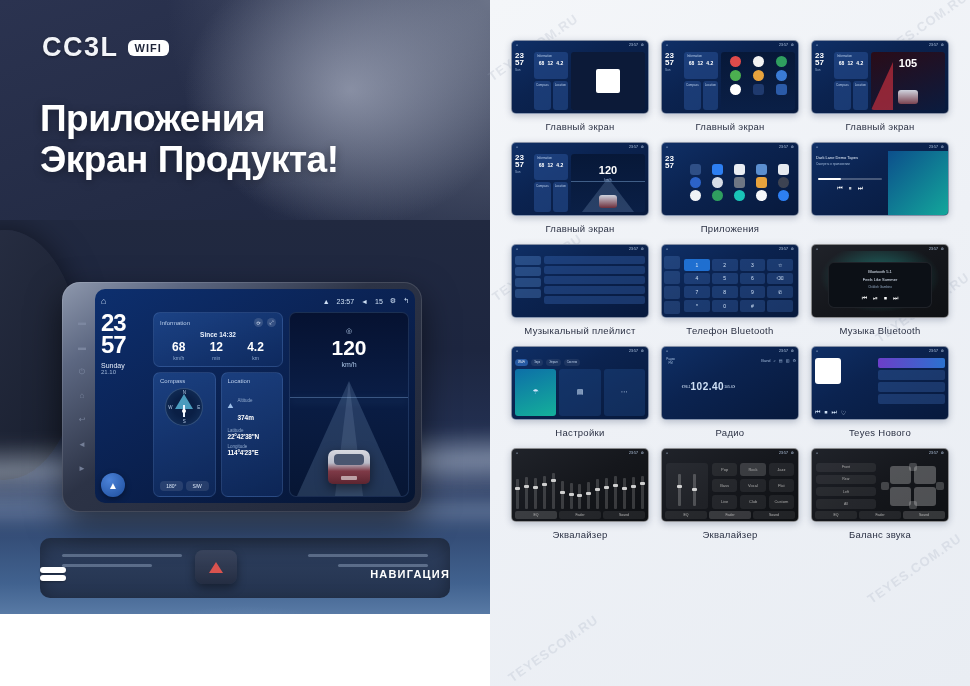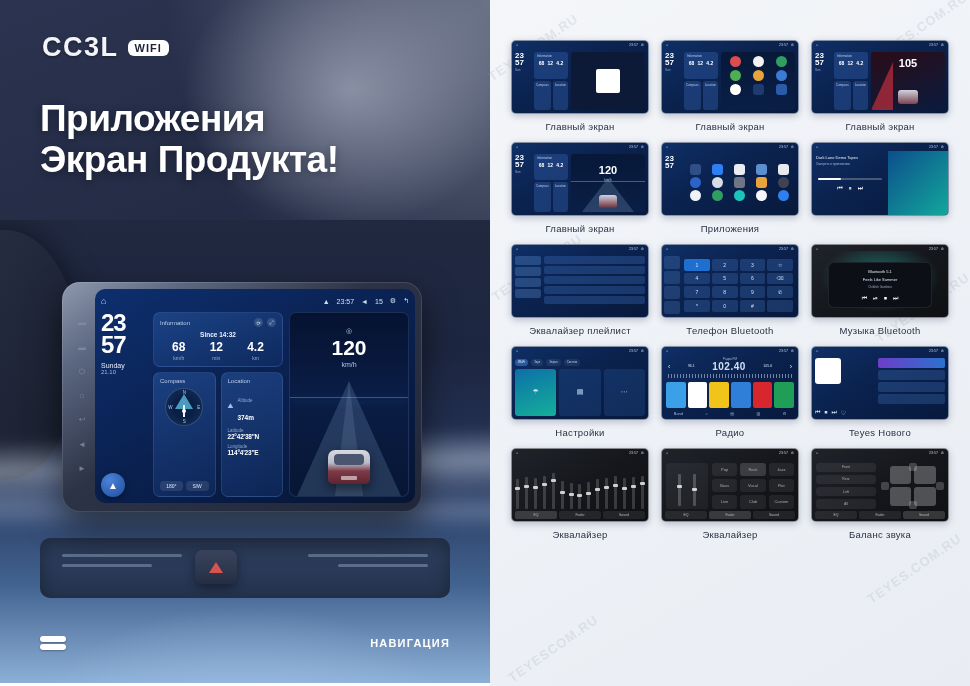--- a/index.html
+++ b/index.html
@@ -5,21 +5,21 @@
   html,body{margin:0;padding:0;}
   body{
     width:970px;height:686px;overflow:hidden;
     font-family:"Liberation Sans",sans-serif;
     background:#fff;
   }
   .page{position:relative;width:970px;height:686px;display:flex;}
 
   
   .hero{
-    position:relative;width:490px;height:683px;overflow:hidden;
+    position:relative;width:490px;height:614px;overflow:hidden;
     background:
       radial-gradient(120% 90% at 100% 0%, #6b7388 0%, rgba(107,115,136,0) 55%),
       linear-gradient(160deg,#2b3350 0%,#242c46 30%,#1d2640 55%,#1b2950 75%,#20376b 100%);
   }
   .hero-glow{
     position:absolute;right:-40px;top:-60px;width:360px;height:300px;
     background:radial-gradient(ellipse at center,rgba(190,196,214,.55),rgba(190,196,214,0) 65%);
     pointer-events:none;
   }
   .logo{
@@ -287,21 +287,21 @@
   .m-settings{position:absolute;left:3px;top:12px;right:3px;bottom:3px;display:flex;flex-direction:column;gap:3px;}
   .set-tabs{display:flex;gap:3px;}
   .set-tabs span{font-size:3px;color:#b9cde8;background:rgba(255,255,255,.07);
     border-radius:6px;padding:1.5px 3px;}
   .set-tabs span.on{background:rgba(60,130,220,.55);color:#fff;}
   .set-tiles{flex:1;display:flex;gap:3px;}
   .set-tiles div{flex:1;border-radius:3px;background:rgba(40,90,160,.30);
     display:flex;align-items:center;justify-content:center;color:#cfe3fa;font-size:7px;}
   .set-tiles div:first-child{background:linear-gradient(160deg,#0d6fa8,#14b09a);}
 
-  .m-radio{position:absolute;left:0;top:8px;right:0;bottom:0;display:flex;flex-direction:column;padding:2px;box-sizing:border-box;}
+  .m-radio{position:absolute;left:0;top:8px;right:0;bottom:0;display:flex;flex-direction:row;padding:2px;box-sizing:border-box;}
   .rad-band{font-size:3px;color:#9db6d8;}
   .rad-freq{font-size:10px;font-weight:bold;letter-spacing:.5px;}
   .rad-row{display:flex;align-items:center;justify-content:space-between;padding:0 4px;color:#cfe0f5;font-size:7px;}
   .rad-scale{height:4px;margin:2px 4px;
     background:repeating-linear-gradient(90deg,rgba(190,215,245,.55) 0 1px,transparent 1px 3px);}
   .rad-presets{display:flex;gap:2px;flex:1;padding:2px;}
   .rad-presets div{flex:1;border-radius:2px;}
   .rad-bottom{height:7px;display:flex;gap:3px;align-items:center;justify-content:space-around;
     color:#9db6d8;font-size:4px;}
 
@@ -747,21 +747,21 @@
               </div>
             <div class="list">
                 <div></div>
                 <div></div>
                 <div></div>
                 <div></div>
                 <div></div>
               </div>
           </div>
         </div>
-        <div class="cap">Эквалайзер
+        <div class="cap">Музыкальный
 плейлист</div>
       </div>
 
       <div class="thumb">
         <div class="shot">
           <div class="sbar">
               <span>⌂</span>
               <span class="r">
                 <span>23:57</span>
                 <span>⚙</span>

